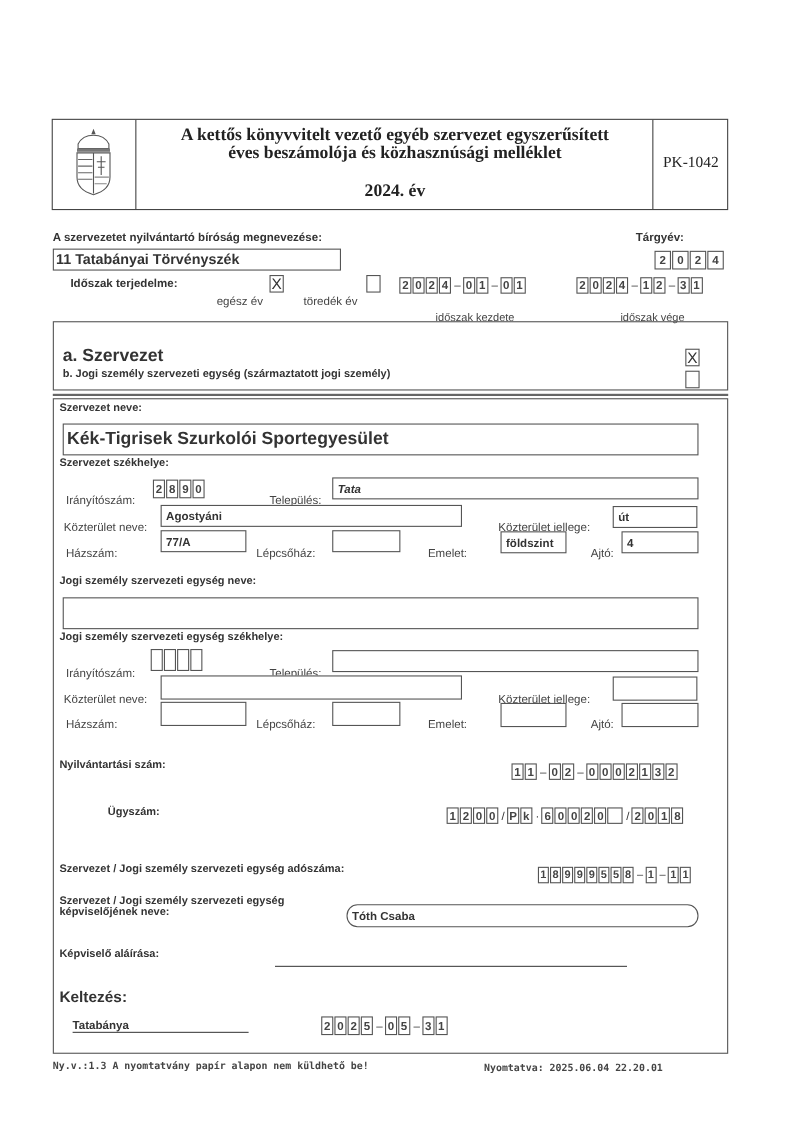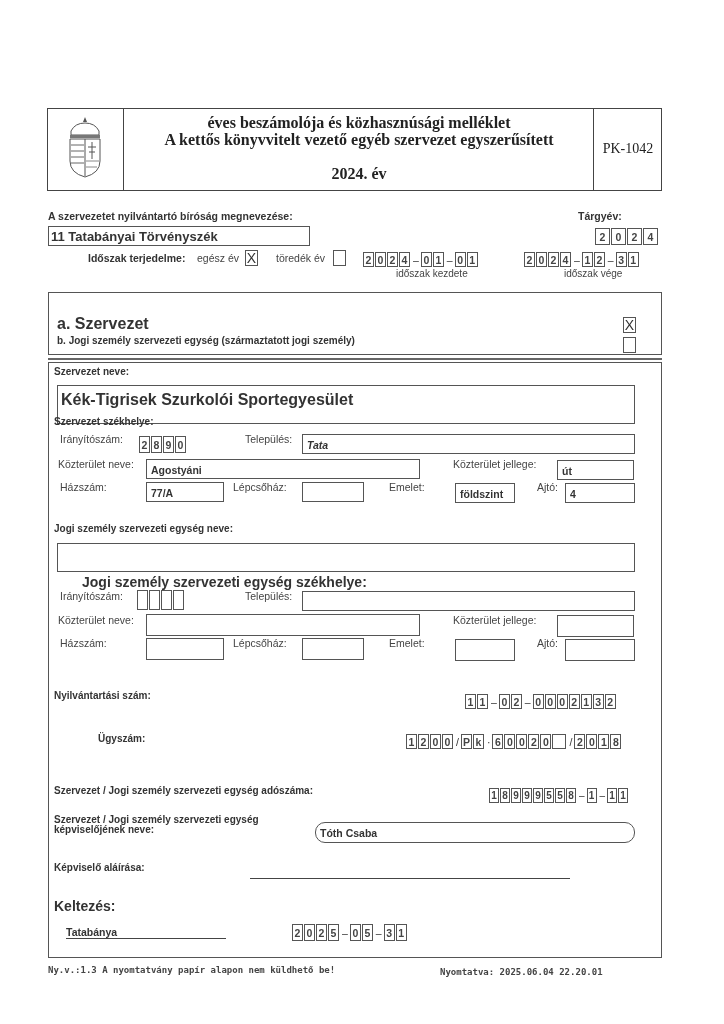--- a/index.html
+++ b/index.html
@@ -2,21 +2,21 @@
 <html><head>
 <meta charset="utf-8">
 <style>
   html, body { margin:0; padding:0; }
   body {
     width:724px; height:1024px; background:#ffffff; position:relative; overflow:hidden;
     font-family:"Liberation Sans", sans-serif; color:#333;
   }
   .abs { position:absolute; }
   .serif { font-family:"Liberation Serif", serif; color:#222; }
-  .lbl { font-size:10.5px; color:#444; }
+  .lbl { font-size:10.5px; color:#444;margin-top:16px; }
   .blbl { font-size:10.5px; font-weight:bold; color:#333; }
   .box { position:absolute; border:1px solid #555; background:#fff; box-sizing:border-box; }
   .val { font-size:10.5px; font-weight:bold; color:#333; padding-left:4px; }
   .cells { position:absolute; display:flex; align-items:center; font-size:10.5px; font-weight:bold; color:#444; }
   .cell { width:11px; height:15px; border:1px solid #555; box-sizing:border-box; margin-right:1px; display:flex; align-items:center; justify-content:center; background:#fff; }
   .sep { margin:0 2px; font-weight:normal; color:#333; }
   .chk { position:absolute; width:13px; height:16px; border:1px solid #555; box-sizing:border-box; font-size:14px; line-height:14px; text-align:center; color:#333; font-family:"Liberation Sans", sans-serif; }
 </style>
 </head>
 <body>
@@ -31,42 +31,42 @@
       <line x1="20" y1="22" x2="20" y2="59" stroke="#555"></line>
       <line x1="6" y1="28" x2="19" y2="28" stroke="#666"></line>
       <line x1="6" y1="34" x2="19" y2="34" stroke="#666"></line>
       <line x1="6" y1="40" x2="19" y2="40" stroke="#666"></line>
       <line x1="6" y1="46" x2="19" y2="46" stroke="#666"></line>
       <path d="M27 25 L27 42 M23 30 L31 30 M24 35 L30 35" stroke="#555" fill="none"></path>
       <path d="M21 44 L34 44 M21 50 L32 50" stroke="#888"></path>
     </svg>
   </div>
   <div class="abs serif" style="left:76px; top:5px; width:470px; text-align:center; font-size:16px; font-weight:bold; line-height:17px;">
+    <div>A kettős könyvvitelt vezető egyéb szervezet egyszerűsített</div>
     <div>éves beszámolója és közhasznúsági melléklet</div>
-    <div>A kettős könyvvitelt vezető egyéb szervezet egyszerűsített</div>
   </div>
   <div class="abs serif" style="left:76px; top:56px; width:470px; text-align:center; font-size:16px; font-weight:bold;">2024. év</div>
   <div class="abs" style="left:545px; top:0; width:68px; height:81px; border-left:1px solid #444;">
     <div class="serif" style="position:absolute; top:32px; width:68px; text-align:center; font-size:14px;">PK-1042</div>
   </div>
 </div>
 
 <div class="abs blbl" style="left:48px; top:210px;">A szervezetet nyilvántartó bíróság megnevezése:</div>
 <div class="abs blbl" style="left:578px; top:210px;">Tárgyév:</div>
 <div class="box" style="left:48px; top:226px; width:262px; height:20px;">
   <span style="font-size:13px; font-weight:bold; color:#333; padding-left:2px; line-height:18px;">11 Tatabányai Törvényszék</span>
 </div>
 <div class="cells" style="left:595px; top:228px;">
   <div class="cell" style="width:15px;height:17px">2</div>
   <div class="cell" style="width:15px;height:17px">0</div>
   <div class="cell" style="width:15px;height:17px">2</div>
   <div class="cell" style="width:15px;height:17px">4</div>
 </div>
 
-<div class="abs blbl" style="left:64px; top:252px;margin-left:24px;">Időszak terjedelme:</div>
+<div class="abs blbl" style="left:64px; top:252px;">Időszak terjedelme:</div>
 <div class="abs lbl" style="left:197px; top:252px;">egész év</div>
 <div class="chk" style="left:245px; top:250px;">X</div>
 <div class="abs lbl" style="left:276px; top:252px;">töredék év</div>
 <div class="chk" style="left:333px; top:250px;"></div>
 
 <div class="cells" style="left:363px; top:252px;">
   <div class="cell">2</div>
   <div class="cell">0</div>
   <div class="cell">2</div>
   <div class="cell">4</div>
@@ -97,21 +97,21 @@
   <div class="abs blbl" style="left:8px; top:22px; font-size:16px;text-align:right;">a. Szervezet</div>
   <div class="chk" style="left:574px; top:24px;">X</div>
   <div class="abs blbl" style="left:8px; top:42px; font-size:10px;">b. Jogi személy szervezeti egység (származtatott jogi személy)</div>
   <div class="chk" style="left:574px; top:44px;"></div>
 </div>
 <div class="abs" style="left:48px; top:358px; width:614px; height:2px; background:#666;"></div>
 
 <div class="abs" style="left:48px; top:362px; width:614px; height:596px; border:1px solid #555; box-sizing:border-box;"></div>
 
 <div class="abs blbl" style="left:54px; top:366px; font-size:10px;">Szervezet neve:</div>
-<div class="box" style="left:57px; top:385px; width:578px; height:39px;">
+<div class="box" style="left:57px; top:385px; width:578px; height:29px;">
   <span style="font-size:16px; font-weight:bold; color:#333; padding-left:3px; line-height:28px;">Kék-Tigrisek Szurkolói Sportegyesület</span>
 </div>
 <div class="abs blbl" style="left:54px; top:416px; font-size:10px;">Szervezet székhelye:</div>
 
 <div class="abs lbl" style="left:60px; top:433px;">Irányítószám:</div>
 <div class="cells" style="left:139px; top:436px;">
   <div class="cell" style="height:17px">2</div>
   <div class="cell" style="height:17px">8</div>
   <div class="cell" style="height:17px">9</div>
   <div class="cell" style="height:17px">0</div>
@@ -144,21 +144,21 @@
 </div>
 <div class="abs lbl" style="left:537px; top:481px;">Ajtó:</div>
 <div class="box" style="left:565px; top:483px; width:70px; height:20px;">
   <span class="val" style="line-height:20px;">4</span>
 </div>
 
 <div class="abs blbl" style="left:54px; top:523px; font-size:10px;">Jogi személy szervezeti egység neve:</div>
 <div class="box" style="left:57px; top:543px; width:578px; height:29px;">
   <span></span>
 </div>
-<div class="abs blbl" style="left:54px; top:574px; font-size:14px;margin-left:28px;">Jogi személy szervezeti egység székhelye:</div>
+<div class="abs blbl" style="left:54px; top:574px; font-size:10px;">Jogi személy szervezeti egység székhelye:</div>
 
 <div class="abs lbl" style="left:60px; top:590px;">Irányítószám:</div>
 <div class="cells" style="left:137px; top:590px;">
   <div class="cell" style="height:20px"></div>
   <div class="cell" style="height:20px"></div>
   <div class="cell" style="height:20px"></div>
   <div class="cell" style="height:20px"></div>
 </div>
 <div class="abs lbl" style="left:245px; top:590px;">Település:</div>
 <div class="box" style="left:302px; top:591px; width:333px; height:20px;">

